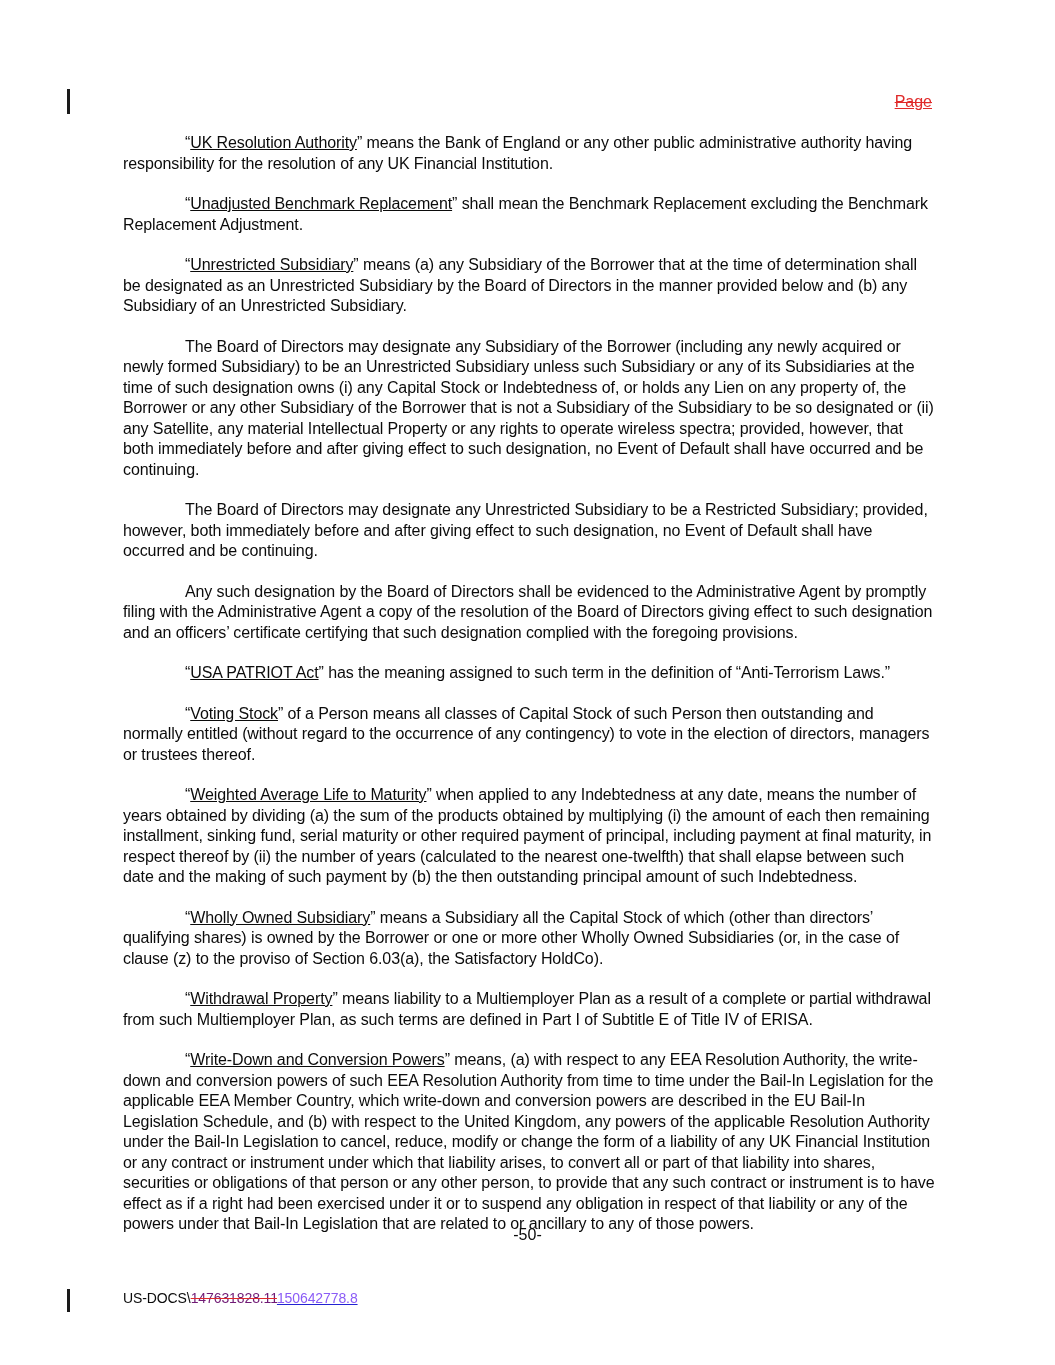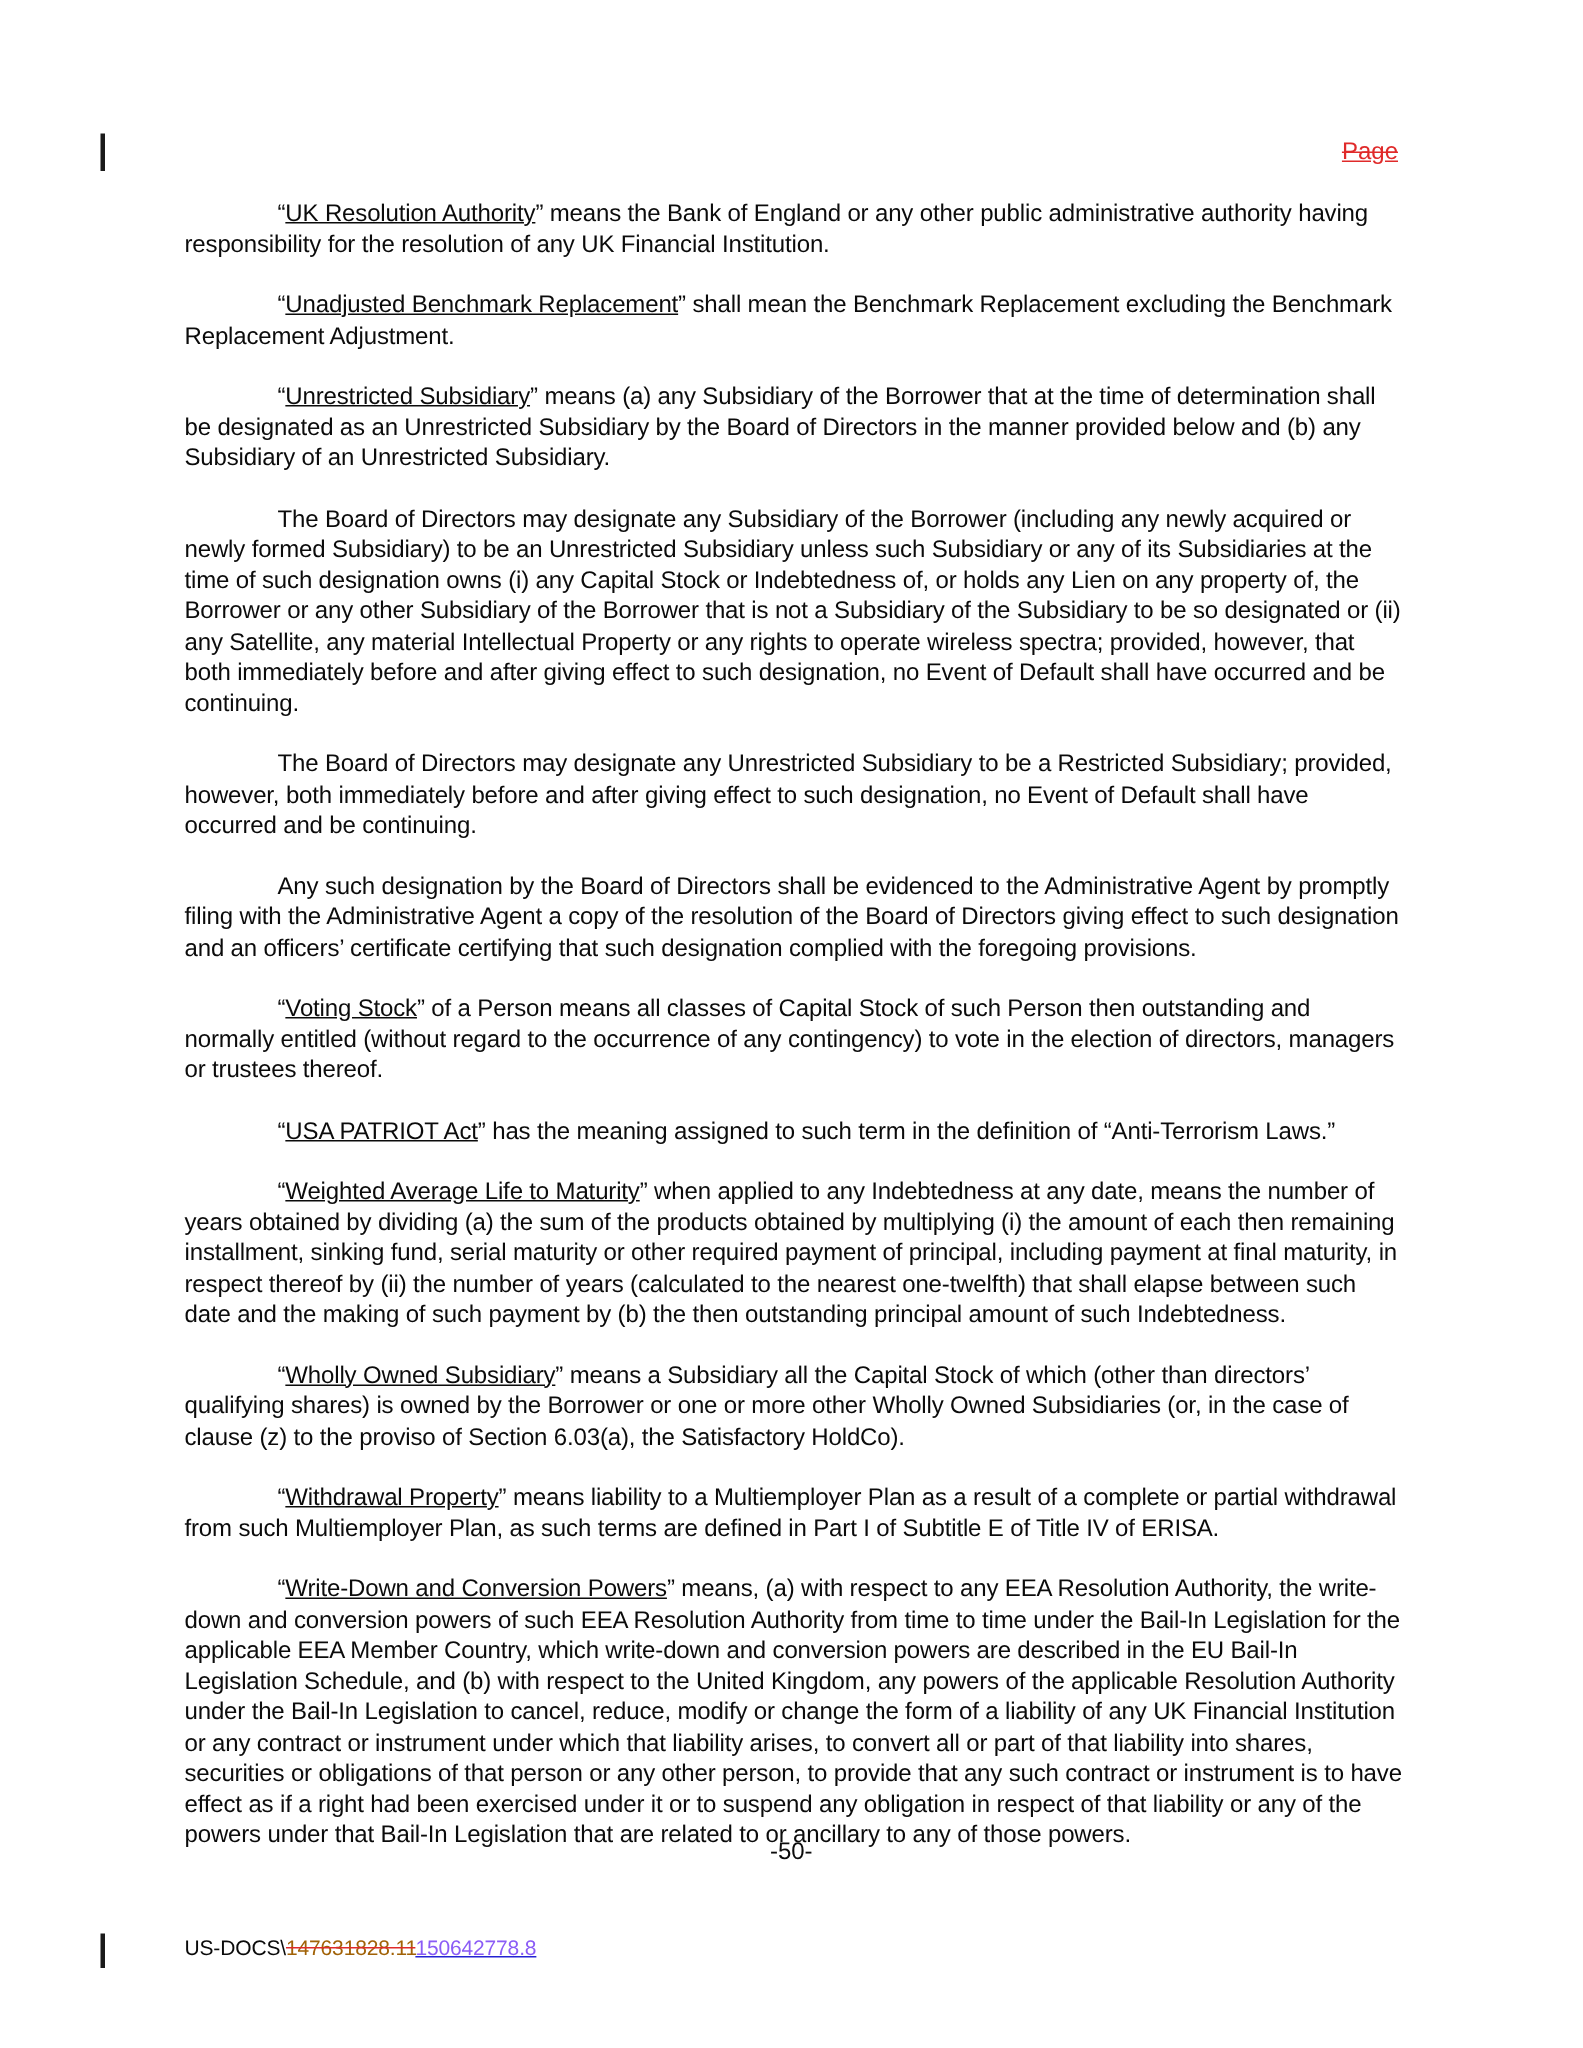--- a/index.html
+++ b/index.html
@@ -64,21 +64,21 @@
 
   
   .doc-footer {
     position: absolute;
     top: 1290px; left: 123px;
     font-size: 14px;
     letter-spacing: -0.1px;
     white-space: nowrap;
   }
   .doc-footer .doc-id-deleted {
-    color: #a16207;
+    color: #701a75;
     text-decoration: line-through;
     text-decoration-color: #e02a2a;
   }
   .doc-footer .doc-id-inserted {
     color: #8b5cf6;
     text-decoration: underline;
     text-decoration-color: #2323d2;
   }
 </style>
 </head>
@@ -93,22 +93,22 @@
     <span class="deleted-link">Page</span>
   </div>
 
   <div class="content">
       <p class="para"><span>“</span><span class="term">UK Resolution Authority</span><span>” means the Bank of England or any other public administrative authority having responsibility for the resolution of any UK Financial Institution.</span></p>
       <p class="para"><span>“</span><span class="term">Unadjusted Benchmark Replacement</span><span>” shall mean the Benchmark Replacement excluding the Benchmark Replacement Adjustment.</span></p>
       <p class="para"><span>“</span><span class="term">Unrestricted Subsidiary</span><span>” means (a) any Subsidiary of the Borrower that at the time of determination shall be designated as an Unrestricted Subsidiary by the Board of Directors in the manner provided below and (b) any Subsidiary of an Unrestricted Subsidiary.</span></p>
       <p class="para"><span>The Board of Directors may designate any Subsidiary of the Borrower (including any newly acquired or newly formed Subsidiary) to be an Unrestricted Subsidiary unless such Subsidiary or any of its Subsidiaries at the time of such designation owns (i) any Capital Stock or Indebtedness of, or holds any Lien on any property of, the Borrower or any other Subsidiary of the Borrower that is not a Subsidiary of the Subsidiary to be so designated or (ii) any Satellite, any material Intellectual Property or any rights to operate wireless spectra; provided, however, that both immediately before and after giving effect to such designation, no Event of Default shall have occurred and be continuing.</span></p>
       <p class="para"><span>The Board of Directors may designate any Unrestricted Subsidiary to be a Restricted Subsidiary; provided, however, both immediately before and after giving effect to such designation, no Event of Default shall have occurred and be continuing.</span></p>
       <p class="para"><span>Any such designation by the Board of Directors shall be evidenced to the Administrative Agent by promptly filing with the Administrative Agent a copy of the resolution of the Board of Directors giving effect to such designation and an officers’ certificate certifying that such designation complied with the foregoing provisions.</span></p>
+      <p class="para"><span>“</span><span class="term">USA PATRIOT Act</span><span>” has the meaning assigned to such term in the definition of “Anti-Terrorism Laws.”</span></p>
       <p class="para"><span>“</span><span class="term">Voting Stock</span><span>” of a Person means all classes of Capital Stock of such Person then outstanding and normally entitled (without regard to the occurrence of any contingency) to vote in the election of directors, managers or trustees thereof.</span></p>
-      <p class="para"><span>“</span><span class="term">USA PATRIOT Act</span><span>” has the meaning assigned to such term in the definition of “Anti-Terrorism Laws.”</span></p>
       <p class="para"><span>“</span><span class="term">Weighted Average Life to Maturity</span><span>” when applied to any Indebtedness at any date, means the number of years obtained by dividing (a) the sum of the products obtained by multiplying (i) the amount of each then remaining installment, sinking fund, serial maturity or other required payment of principal, including payment at final maturity, in respect thereof by (ii) the number of years (calculated to the nearest one-twelfth) that shall elapse between such date and the making of such payment by (b) the then outstanding principal amount of such Indebtedness.</span></p>
       <p class="para"><span>“</span><span class="term">Wholly Owned Subsidiary</span><span>” means a Subsidiary all the Capital Stock of which (other than directors’ qualifying shares) is owned by the Borrower or one or more other Wholly Owned Subsidiaries (or, in the case of clause (z) to the proviso of Section 6.03(a), the Satisfactory HoldCo).</span></p>
       <p class="para"><span>“</span><span class="term">Withdrawal Property</span><span>” means liability to a Multiemployer Plan as a result of a complete or partial withdrawal from such Multiemployer Plan, as such terms are defined in Part I of Subtitle E of Title IV of ERISA.</span></p>
       <p class="para"><span>“</span><span class="term">Write-Down and Conversion Powers</span><span>” means, (a) with respect to any EEA Resolution Authority, the write-down and conversion powers of such EEA Resolution Authority from time to time under the Bail-In Legislation for the applicable EEA Member Country, which write-down and conversion powers are described in the EU Bail-In Legislation Schedule, and (b) with respect to the United Kingdom, any powers of the applicable Resolution Authority under the Bail-In Legislation to cancel, reduce, modify or change the form of a liability of any UK Financial Institution or any contract or instrument under which that liability arises, to convert all or part of that liability into shares, securities or obligations of that person or any other person, to provide that any such contract or instrument is to have effect as if a right had been exercised under it or to suspend any obligation in respect of that liability or any of the powers under that Bail-In Legislation that are related to or ancillary to any of those powers.</span></p>
     </div>
 
   <div class="page-number">-50-</div>
 
   <div class="doc-footer">
     <span>US-DOCS\</span><span class="doc-id-deleted">147631828.11</span><span class="doc-id-inserted">150642778.8</span>

